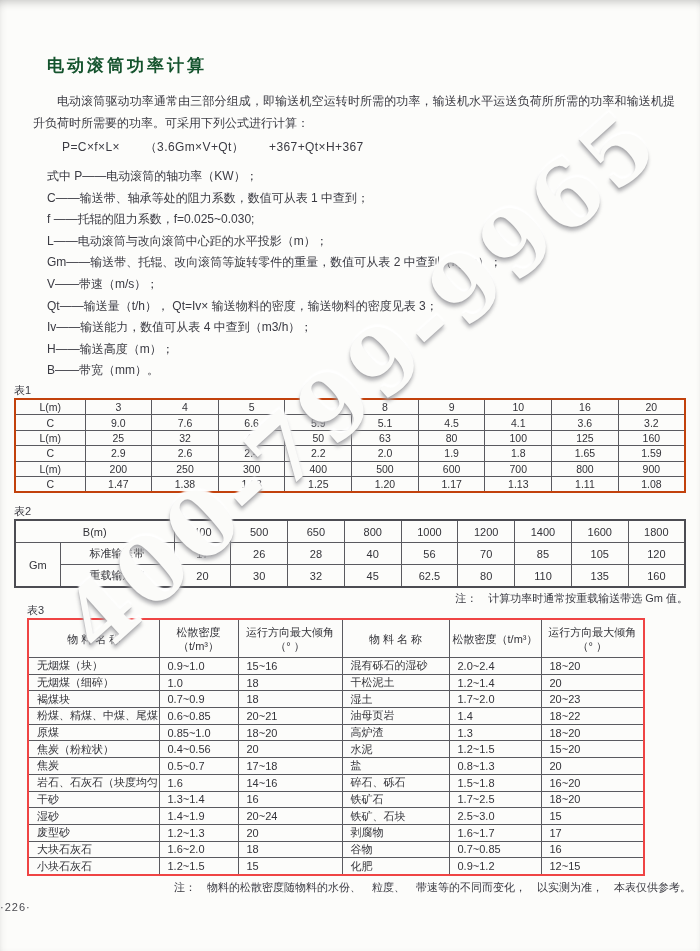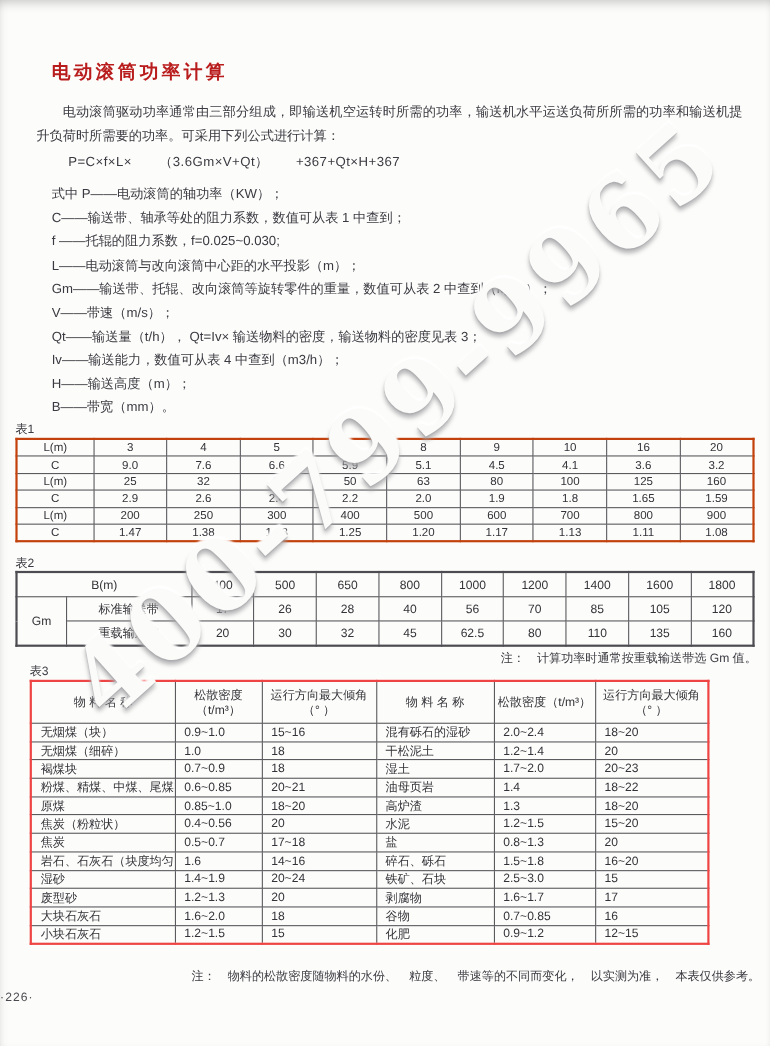--- a/index.html
+++ b/index.html
@@ -11,21 +11,21 @@
   .page::after{
     content:"";position:absolute;inset:0;pointer-events:none;z-index:60;
     box-shadow:inset 0 8px 10px -6px rgba(0,0,0,0.22),
                inset 8px 0 10px -9px rgba(0,0,0,0.10),
                inset -4px 0 8px -7px rgba(0,0,0,0.08),
                inset 0 -4px 8px -7px rgba(0,0,0,0.06);
   }
   .abs{position:absolute;}
   .doc-title{
     left:47px;top:54px;font-size:17px;font-weight:bold;letter-spacing:3px;
-    color:#b91c1c;
+    color:#14532d;
   }
   .intro{
     left:33px;top:90px;width:642px;font-size:12px;line-height:22px;
     text-indent:2em;text-align:justify;color:#3a3a42;
   }
   .formula{left:62px;top:139px;font-size:12px;color:#3a3a42;letter-spacing:0.4px;}
   .defs{left:47px;top:166px;font-size:12px;color:#3a3a42;}
   .defs .def-line{height:21.6px;line-height:21.6px;white-space:nowrap;}
   .tbl-caption{font-size:11px;color:#3a3a42;}
   .cap1{left:14px;top:383px;width:672px;}
@@ -332,20 +332,28 @@
           </tr>
           <tr>
             <td>岩石、石灰石（块度均匀）</td>
             <td>1.6</td>
             <td>14~16</td>
             <td>碎石、砾石</td>
             <td>1.5~1.8</td>
             <td>16~20</td>
           </tr>
           <tr>
+            <td>干砂</td>
+            <td>1.3~1.4</td>
+            <td>16</td>
+            <td>铁矿石</td>
+            <td>1.7~2.5</td>
+            <td>18~20</td>
+          </tr>
+          <tr>
             <td>湿砂</td>
             <td>1.4~1.9</td>
             <td>20~24</td>
             <td>铁矿、石块</td>
             <td>2.5~3.0</td>
             <td>15</td>
           </tr>
           <tr>
             <td>废型砂</td>
             <td>1.2~1.3</td>

